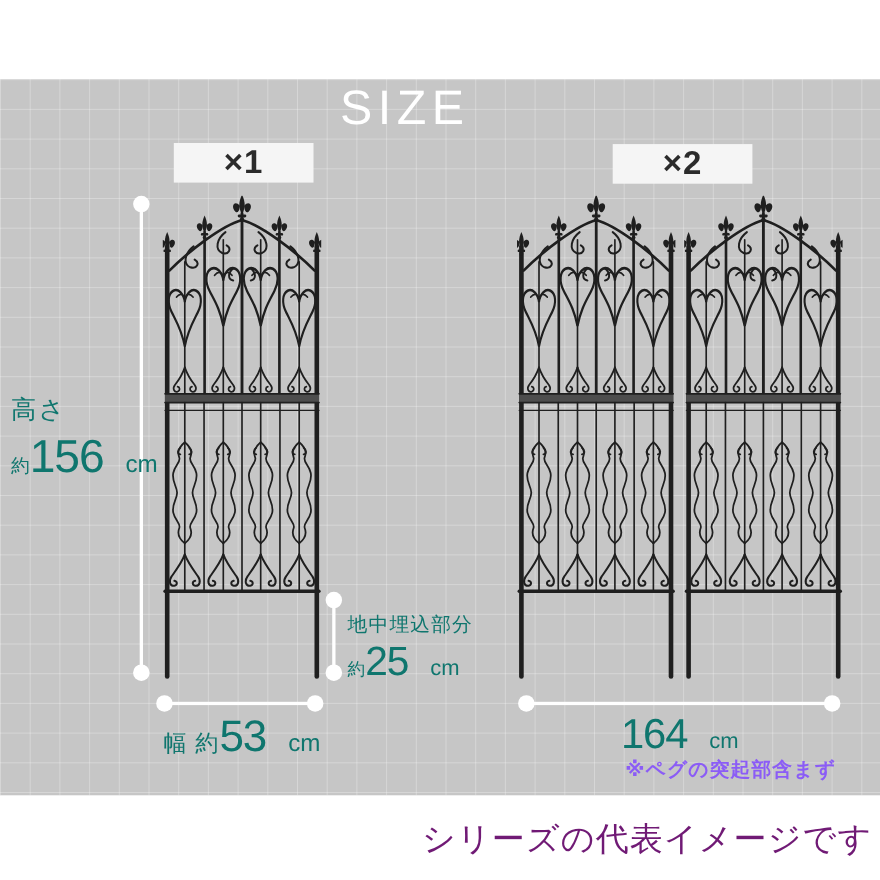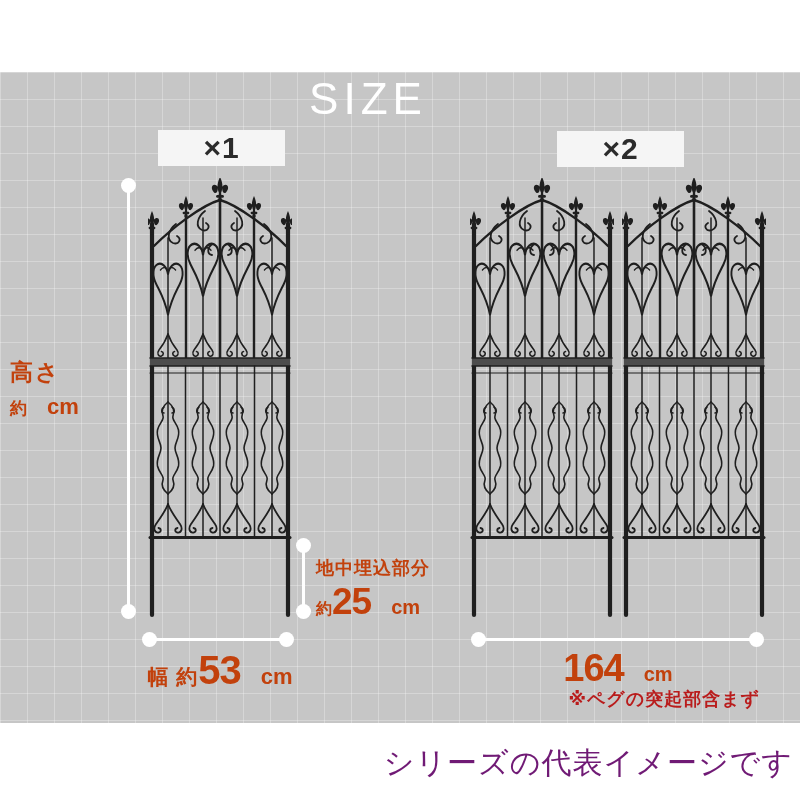--- a/index.html
+++ b/index.html
@@ -29,40 +29,40 @@
   .badge.two{left:557px;top:131px;width:127px;height:36px;}
   .fence{position:absolute;width:144px;height:440px;top:178px;}
   .fence.single{left:148px;}
   .fence.dbl-a{left:470px;}
   .fence.dbl-b{left:622px;}
   .fence svg{width:144px;height:440px;overflow:visible;display:block;}
   
   .dim-line{position:absolute;background:#ffffff;}
   .dim-dot{position:absolute;width:15px;height:15px;border-radius:50%;background:#ffffff;}
   
-  .lbl{position:absolute;color:#c2410c;font-weight:700;}
+  .lbl{position:absolute;color:#0f766e;font-weight:400;}
   .baserow{display:flex;align-items:baseline;}
   .t-sm{font-size:17px;}
   .t-num{font-size:42px;letter-spacing:-1px;line-height:1;}
   .t-unit{font-size:22px;margin-left:20px;}
   .height-label{left:10px;top:357px;}
   .height-label .line1{font-size:23px;letter-spacing:2px;margin-bottom:6px;}
   .buried-label{left:316px;top:556px;}
   .buried-label .line1{font-size:18px;letter-spacing:1px;margin-bottom:3px;}
   .buried-label .t-sm{font-size:16px;}
   .buried-label .t-num{font-size:37px;}
   .buried-label .t-unit{font-size:20px;}
   .width1-label{left:128px;top:650px;width:184px;justify-content:center;}
   .width1-label .t-sm{font-size:21px;letter-spacing:1px;}
   .width1-label .t-num{font-size:40px;}
   .width2-label{left:430px;top:649px;width:376px;justify-content:center;}
   .width2-label .t-sm{font-size:22px;letter-spacing:0px;}
   .width2-label .t-num{font-size:38px;}
   .width2-label .t-unit{font-size:20px;}
-  .peg-note{position:absolute;right:40px;top:687px;font-size:18px;font-weight:700;color:#b91c1c;letter-spacing:1px;}
+  .peg-note{position:absolute;right:40px;top:687px;font-size:18px;font-weight:700;color:#8b5cf6;letter-spacing:1px;}
   .footer-caption{
     position:absolute;right:7px;top:743px;font-size:30px;color:#701a75;
     font-weight:400;letter-spacing:1px;
   }
 </style>
 </head>
 <body>
 
 <svg width="0" height="0" style="position:absolute" aria-hidden="true">
   <defs>
@@ -208,20 +208,21 @@
 <div class="dim-dot" style="left:279px;top:631.5px;"></div>
 
 <div class="dim-dot" style="left:471px;top:631.5px;"></div>
 <div class="dim-line" style="left:483px;top:637.5px;width:268px;height:3px;"></div>
 <div class="dim-dot" style="left:749px;top:631.5px;"></div>
 
 <div class="lbl height-label">
   <div class="line1">高さ</div>
   <div class="baserow">
     <span class="t-sm">約</span>
+    <span class="t-num">156</span>
     <span class="t-unit">cm</span>
   </div>
 </div>
 
 <div class="lbl buried-label">
   <div class="line1">地中埋込部分</div>
   <div class="baserow">
     <span class="t-sm">約</span>
     <span class="t-num">25</span>
     <span class="t-unit">cm</span>

